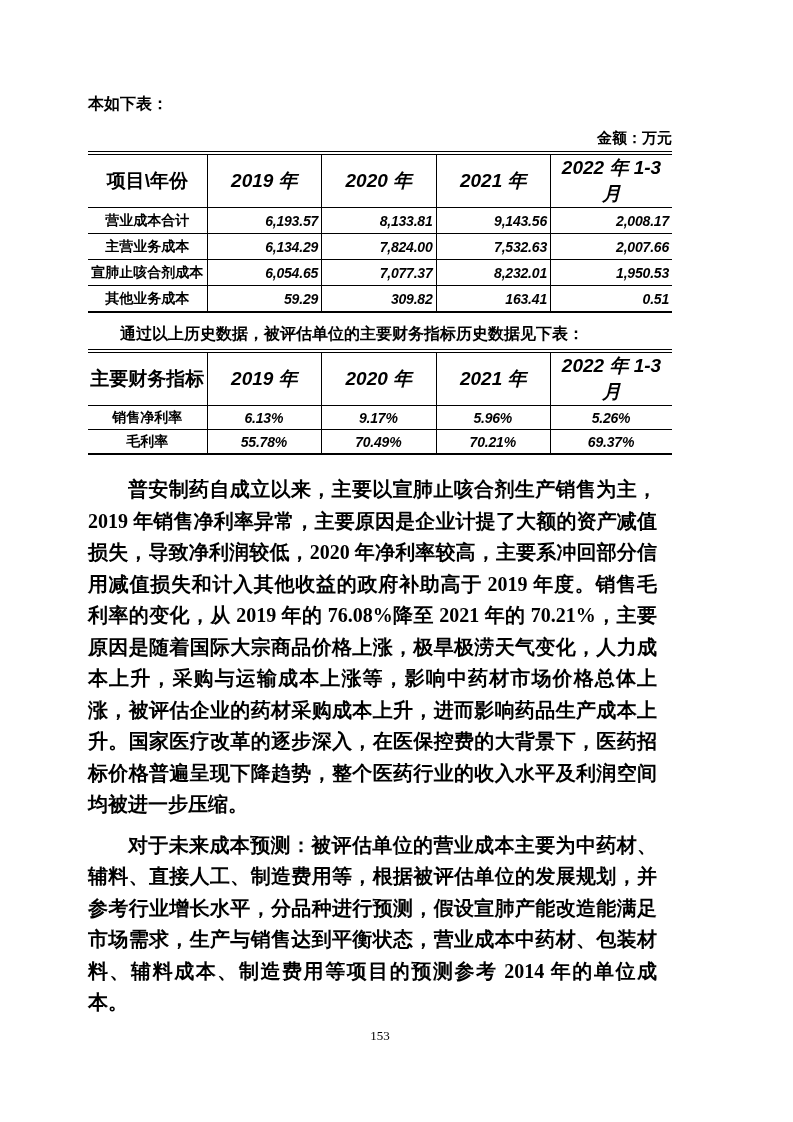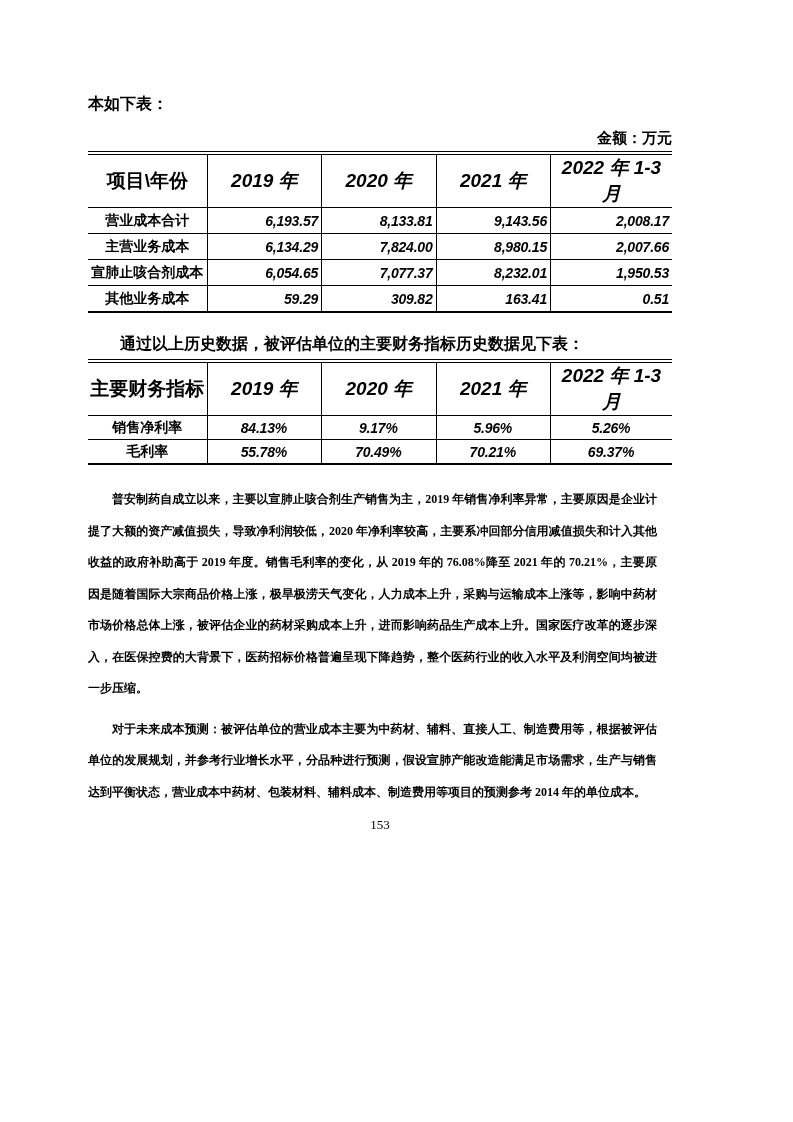--- a/index.html
+++ b/index.html
@@ -57,28 +57,28 @@
   th,td.num{
     font-family:"Liberation Sans","DejaVu Sans",sans-serif;
   }
   td.num{
     text-align:right;
     font-size:14px;
     padding-right:3px;
     letter-spacing:-0.2px;
   }
   .between-text{
-    margin-top:19px;
+    margin-top:9px;
     font-size:16px;line-height:24px;
     text-indent:32px;
   }
   .paragraphs{margin-top:19px;}
   .paragraphs p{
     margin:0 15px 9px 0;
-    font-size:12px;
+    font-size:20px;
     line-height:31.5px;
     text-align:justify;
     text-indent:2em;
   }
   .page-number{
     margin-top:3px;
     text-align:center;
     font-weight:normal;
     font-size:13px;line-height:16px;
     font-family:"Liberation Serif","DejaVu Serif",serif;
@@ -115,21 +115,21 @@
         <td class="lbl">营业成本合计</td>
         <td class="num">6,193.57</td>
         <td class="num">8,133.81</td>
         <td class="num">9,143.56</td>
         <td class="num">2,008.17</td>
       </tr>
       <tr>
         <td class="lbl">主营业务成本</td>
         <td class="num">6,134.29</td>
         <td class="num">7,824.00</td>
-        <td class="num">8,980.15</td>
+        <td class="num">7,532.63</td>
         <td class="num">2,007.66</td>
       </tr>
       <tr>
         <td class="lbl">宣肺止咳合剂成本</td>
         <td class="num">6,054.65</td>
         <td class="num">7,077.37</td>
         <td class="num">8,232.01</td>
         <td class="num">1,950.53</td>
       </tr>
       <tr>
@@ -157,21 +157,21 @@
         <th>主要财务指标</th>
         <th>2019 年</th>
         <th>2020 年</th>
         <th>2021 年</th>
         <th>2022 年 1-3 月</th>
       </tr>
     </thead>
     <tbody>
       <tr>
         <td class="lbl">销售净利率</td>
-        <td class="num">84.13%</td>
+        <td class="num">6.13%</td>
         <td class="num">9.17%</td>
         <td class="num">5.96%</td>
         <td class="num">5.26%</td>
       </tr>
       <tr>
         <td class="lbl">毛利率</td>
         <td class="num">55.78%</td>
         <td class="num">70.49%</td>
         <td class="num">70.21%</td>
         <td class="num">69.37%</td>

